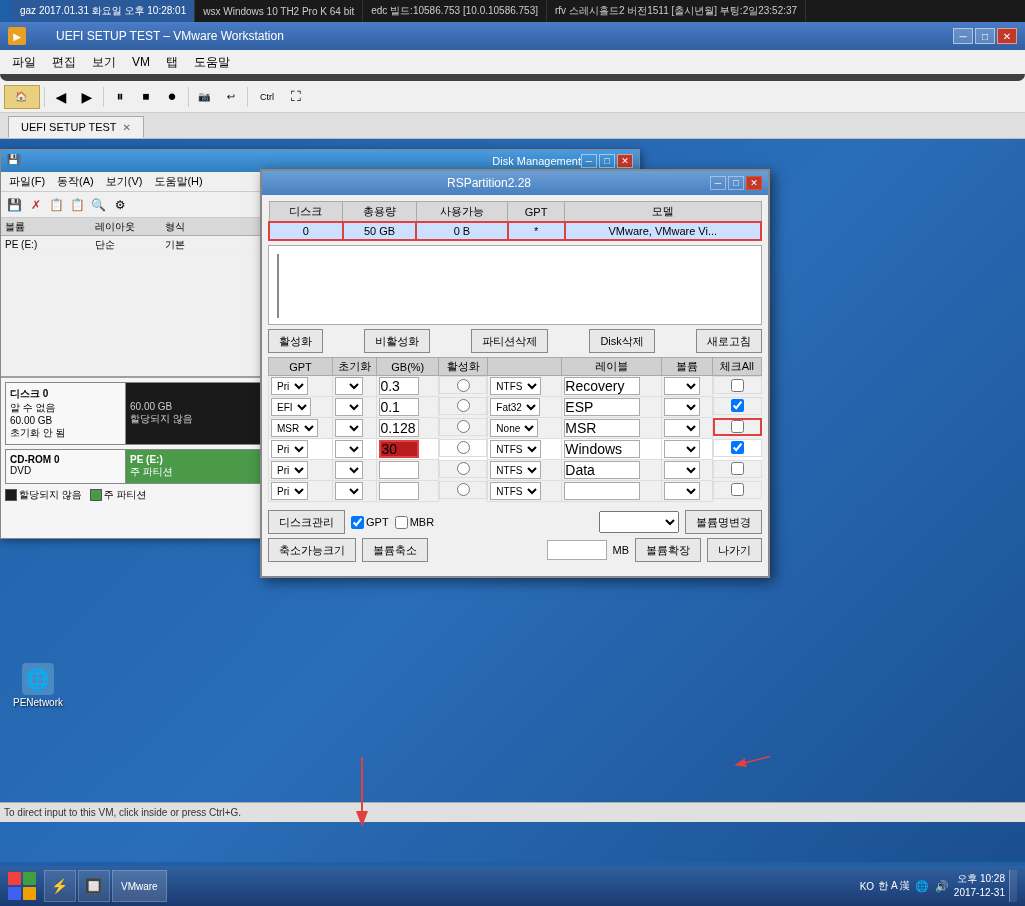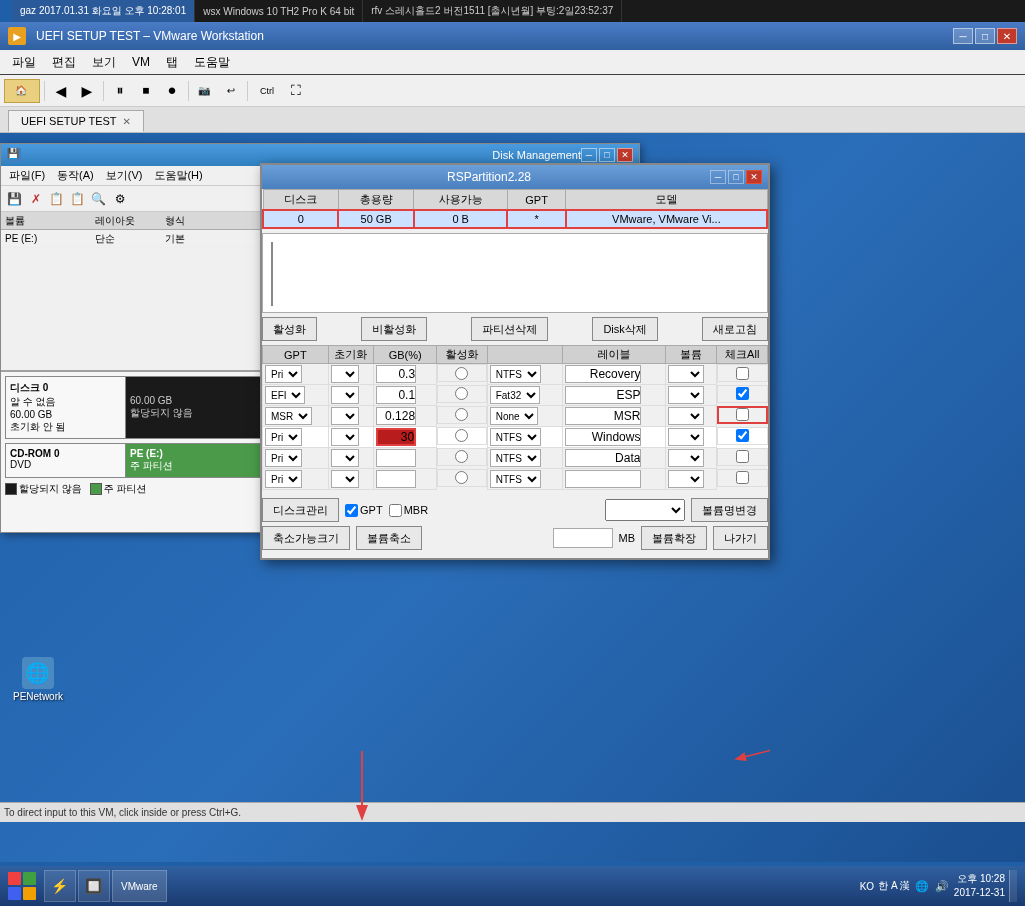--- a/index.html
+++ b/index.html
@@ -6,26 +6,26 @@
     body { width: 1025px; height: 906px; overflow: hidden; font-family: 'Malgun Gothic', Arial, sans-serif; font-size: 11px; background: #1e5fa8; position: relative; }
 
     
     .top-taskbar { display: flex; align-items: center; height: 22px; background: #1a1a1a; color: #ccc; font-size: 10px; width: 100%; position: absolute; top: 0; left: 12px; z-index: 100; border-radius: 10px; }
     .top-task-item { padding: 0 8px; height: 100%; display: flex; align-items: center; border-right: 1px solid #333; white-space: nowrap; }
     .top-task-item.active { background: #2a5a9a; color: #fff; }
 
     
     .vmware-window { position: absolute; top: 22px; left: 0; width: 1025px; height: 840px; background: #f0f0f0; display: flex; flex-direction: column; }
     .vmware-titlebar { height: 28px; background: linear-gradient(to bottom, #4a7cc7, #3060a0); display: flex; align-items: center; padding: 0 8px; color: white; font-size: 12px; }
-    .vmware-titlebar .title { flex: 1; padding-left: 4px; }
+    .vmware-titlebar .title { flex: 1; padding-left: 4px; margin-left: 20px; }
     .vmware-titlebar .win-btn { width: 20px; height: 16px; border: 1px solid rgba(255,255,255,0.5); background: rgba(255,255,255,0.2); color: white; font-size: 10px; display: flex; align-items: center; justify-content: center; margin-left: 2px; cursor: pointer; }
     .vmware-titlebar .win-btn.close { background: #c0392b; }
 
     
-    .menubar { height: 22px; background: #f0f0f0; display: flex; align-items: center; padding: 12px 4px; border-bottom: 1px solid #404040; }
+    .menubar { height: 22px; background: #f0f0f0; display: flex; align-items: center; padding: 12px 4px; border-bottom: 7px solid #404040; border-radius: 7px; }
     .menubar-item { padding: 2px 8px; cursor: pointer; font-size: 12px; }
 
     
     .toolbar { height: 32px; background: #f0f0f0; display: flex; align-items: center; padding: 0 4px; border-bottom: 1px solid #ccc; gap: 2px; }
     .toolbar-btn { width: 24px; height: 24px; border: 1px solid transparent; background: transparent; cursor: pointer; display: flex; align-items: center; justify-content: center; font-size: 14px; }
     .toolbar-sep { width: 1px; height: 20px; background: #ccc; margin: 0 2px; }
 
     
     .tabbar { height: 26px; background: #e0e0e0; display: flex; align-items: flex-end; padding: 0 8px; border-bottom: 1px solid #bbb; }
     .tab { height: 22px; padding: 0 12px; background: #d0d0d0; border: 1px solid #aaa; border-bottom: none; display: flex; align-items: center; font-size: 11px; cursor: pointer; margin-right: 2px; }
@@ -57,39 +57,39 @@
 
     
     .rspart-window { position: absolute; top: 30px; left: 260px; width: 510px; background: #f0f0f0; border: 2px solid #888; box-shadow: 4px 4px 12px rgba(0,0,0,0.5); z-index: 20; }
     .rspart-titlebar { height: 24px; background: linear-gradient(to bottom, #6a9fd8, #4a7fc0); display: flex; align-items: center; padding: 0 6px; color: white; font-size: 12px; }
     .rspart-titlebar .title { flex: 1; text-align: center; }
     .rspart-win-btns { display: flex; gap: 2px; }
     .rspart-win-btns span { width: 16px; height: 14px; border: 1px solid rgba(255,255,255,0.4); display: flex; align-items: center; justify-content: center; font-size: 9px; cursor: pointer; color: white; }
     .rspart-win-btns .close { background: #c0392b; border-color: #e05030; }
 
     
-    .rspart-content { padding: 0; }
+    .rspart-content { padding: 6px; }
 
     
     .disk-table { width: 100%; border-collapse: collapse; font-size: 11px; margin-bottom: 4px; }
     .disk-table th { background: #d8d8d8; border: 1px solid #aaa; padding: 2px 6px; text-align: center; font-weight: normal; }
     .disk-table td { border: 1px solid #aaa; padding: 2px 6px; text-align: center; background: white; }
     .disk-table tr.selected td { background: #cce0ff; border: 2px solid #e04040; }
 
     
     .btn-row { display: flex; gap: 4px; margin-bottom: 4px; justify-content: space-between; }
     .action-btn { height: 24px; padding: 0 10px; background: #e8e8e8; border: 1px solid #888; font-size: 11px; cursor: pointer; font-family: 'Malgun Gothic', Arial; }
 
     
     .part-rows-table { width: 100%; font-size: 11px; border-collapse: collapse; margin-bottom: 4px; }
     .part-rows-table th { background: #d0d0d0; border: 1px solid #aaa; padding: 1px 4px; text-align: center; font-weight: normal; height: 18px; }
     .part-rows-table td { border: 1px solid #ddd; padding: 1px 2px; height: 18px; }
     
     select.small-select { font-size: 10px; height: 18px; border: 1px solid #aaa; background: white; padding: 0 1px; }
-    input.small-input { font-size: 12px; height: 18px; border: 1px solid #aaa; width: 40px; text-align: right; }
+    input.small-input { font-size: 14px; height: 18px; border: 1px solid #aaa; width: 40px; text-align: left; }
     input.small-input.highlighted { background: #ffff80; border: 2px solid #e04040; }
     .radio-cell { display: flex; align-items: center; justify-content: center; }
     .check-cell { display: flex; align-items: center; justify-content: center; }
 
     
     .bottom-controls { padding: 4px 0; }
     .bottom-row1 { display: flex; align-items: center; gap: 6px; margin-bottom: 4px; }
     .bottom-row2 { display: flex; align-items: center; gap: 6px; margin-bottom: 4px; }
     .bottom-row3 { display: flex; align-items: center; gap: 6px; margin-bottom: 4px; }
     .gen-btn { height: 24px; padding: 0 10px; background: #e8e8e8; border: 2px solid #e04040; font-size: 11px; cursor: pointer; font-family: 'Malgun Gothic', Arial; color: #333; }
@@ -113,20 +113,21 @@
 
     
     .arrow-svg { position: absolute; z-index: 35; pointer-events: none; }
   </style>
 </head>
 <body>
 
 <div class="top-taskbar">
   <div class="top-task-item active">gaz  2017.01.31 화요일 오후 10:28:01</div>
   <div class="top-task-item">wsx  Windows 10 TH2 Pro K 64 bit</div>
+  <div class="top-task-item">edc  빌드:10586.753 [10.0.10586.753]</div>
   <div class="top-task-item">rfv  스레시홀드2 버전1511 [출시년월] 부팅:2일23:52:37</div>
 </div>
 
 <div class="vmware-window" style="top:22px;">
 
   <div class="vmware-titlebar">
     <div style="width:18px;height:18px;background:#e8a020;border-radius:2px;margin-right:6px;display:flex;align-items:center;justify-content:center;font-size:10px;color:white;">▶</div>
     <span class="title">UEFI SETUP TEST – VMware Workstation</span>
     <div class="win-btn">─</div>
     <div class="win-btn">□</div>

